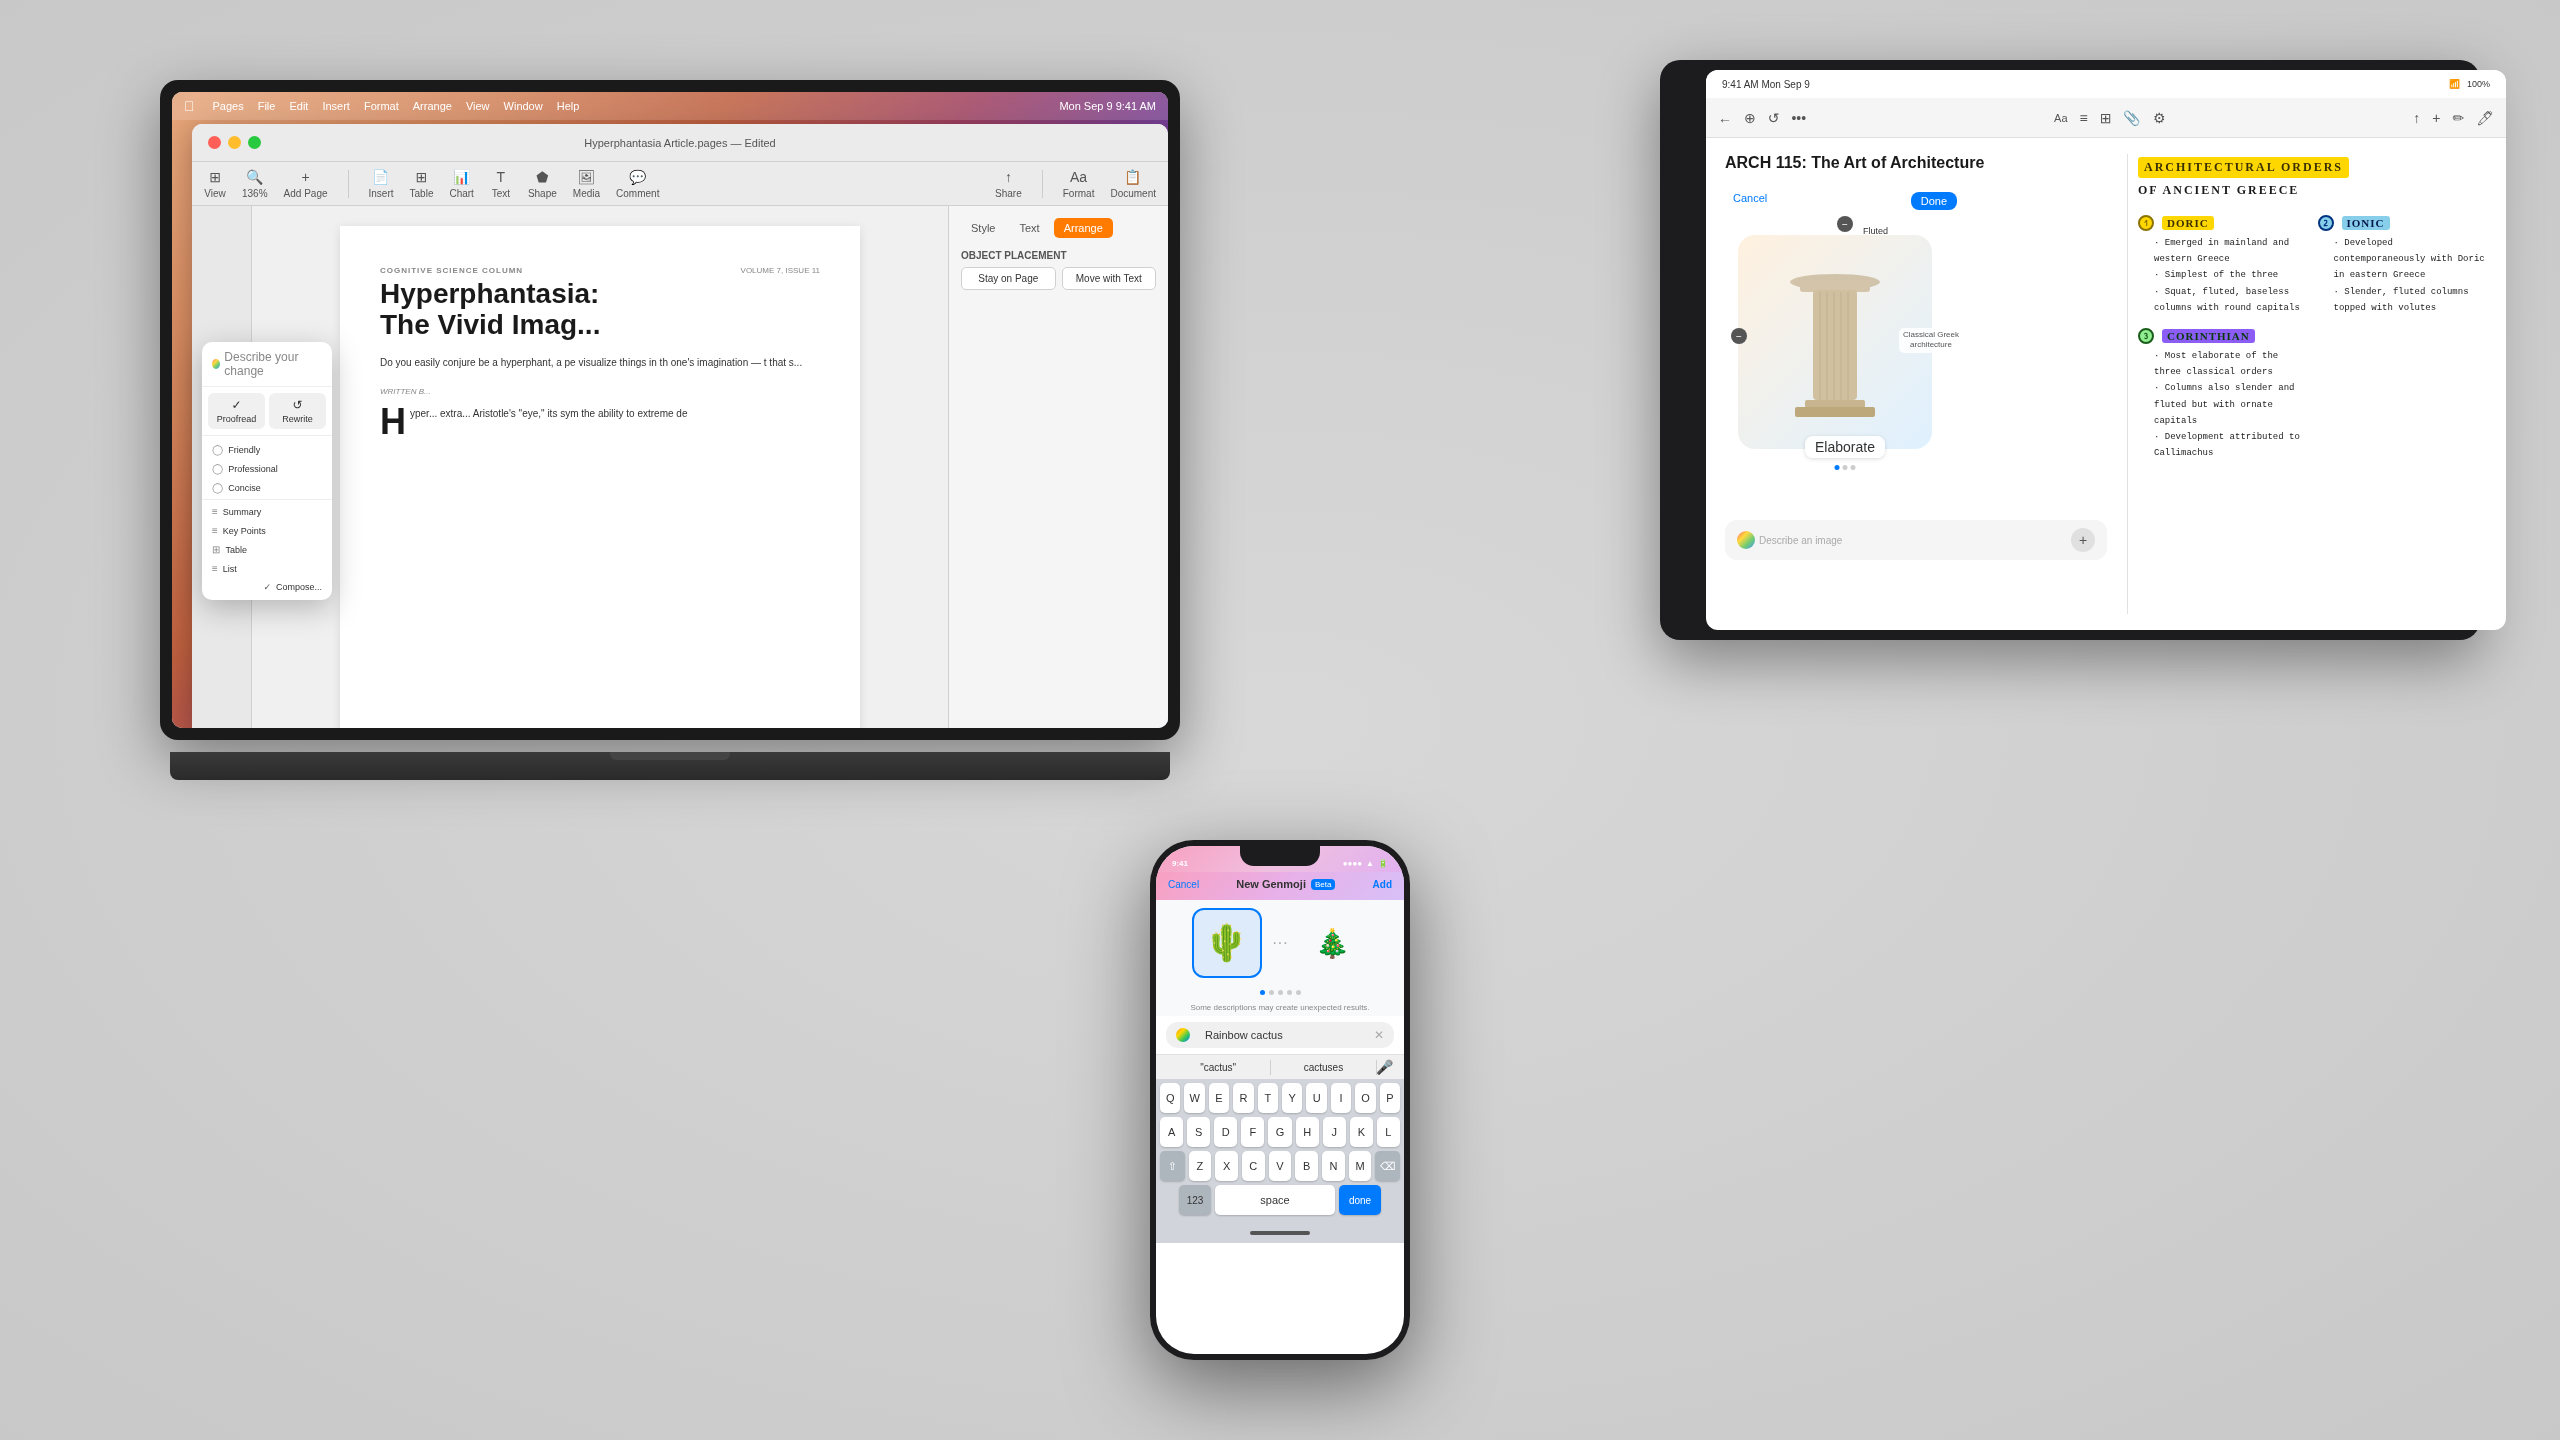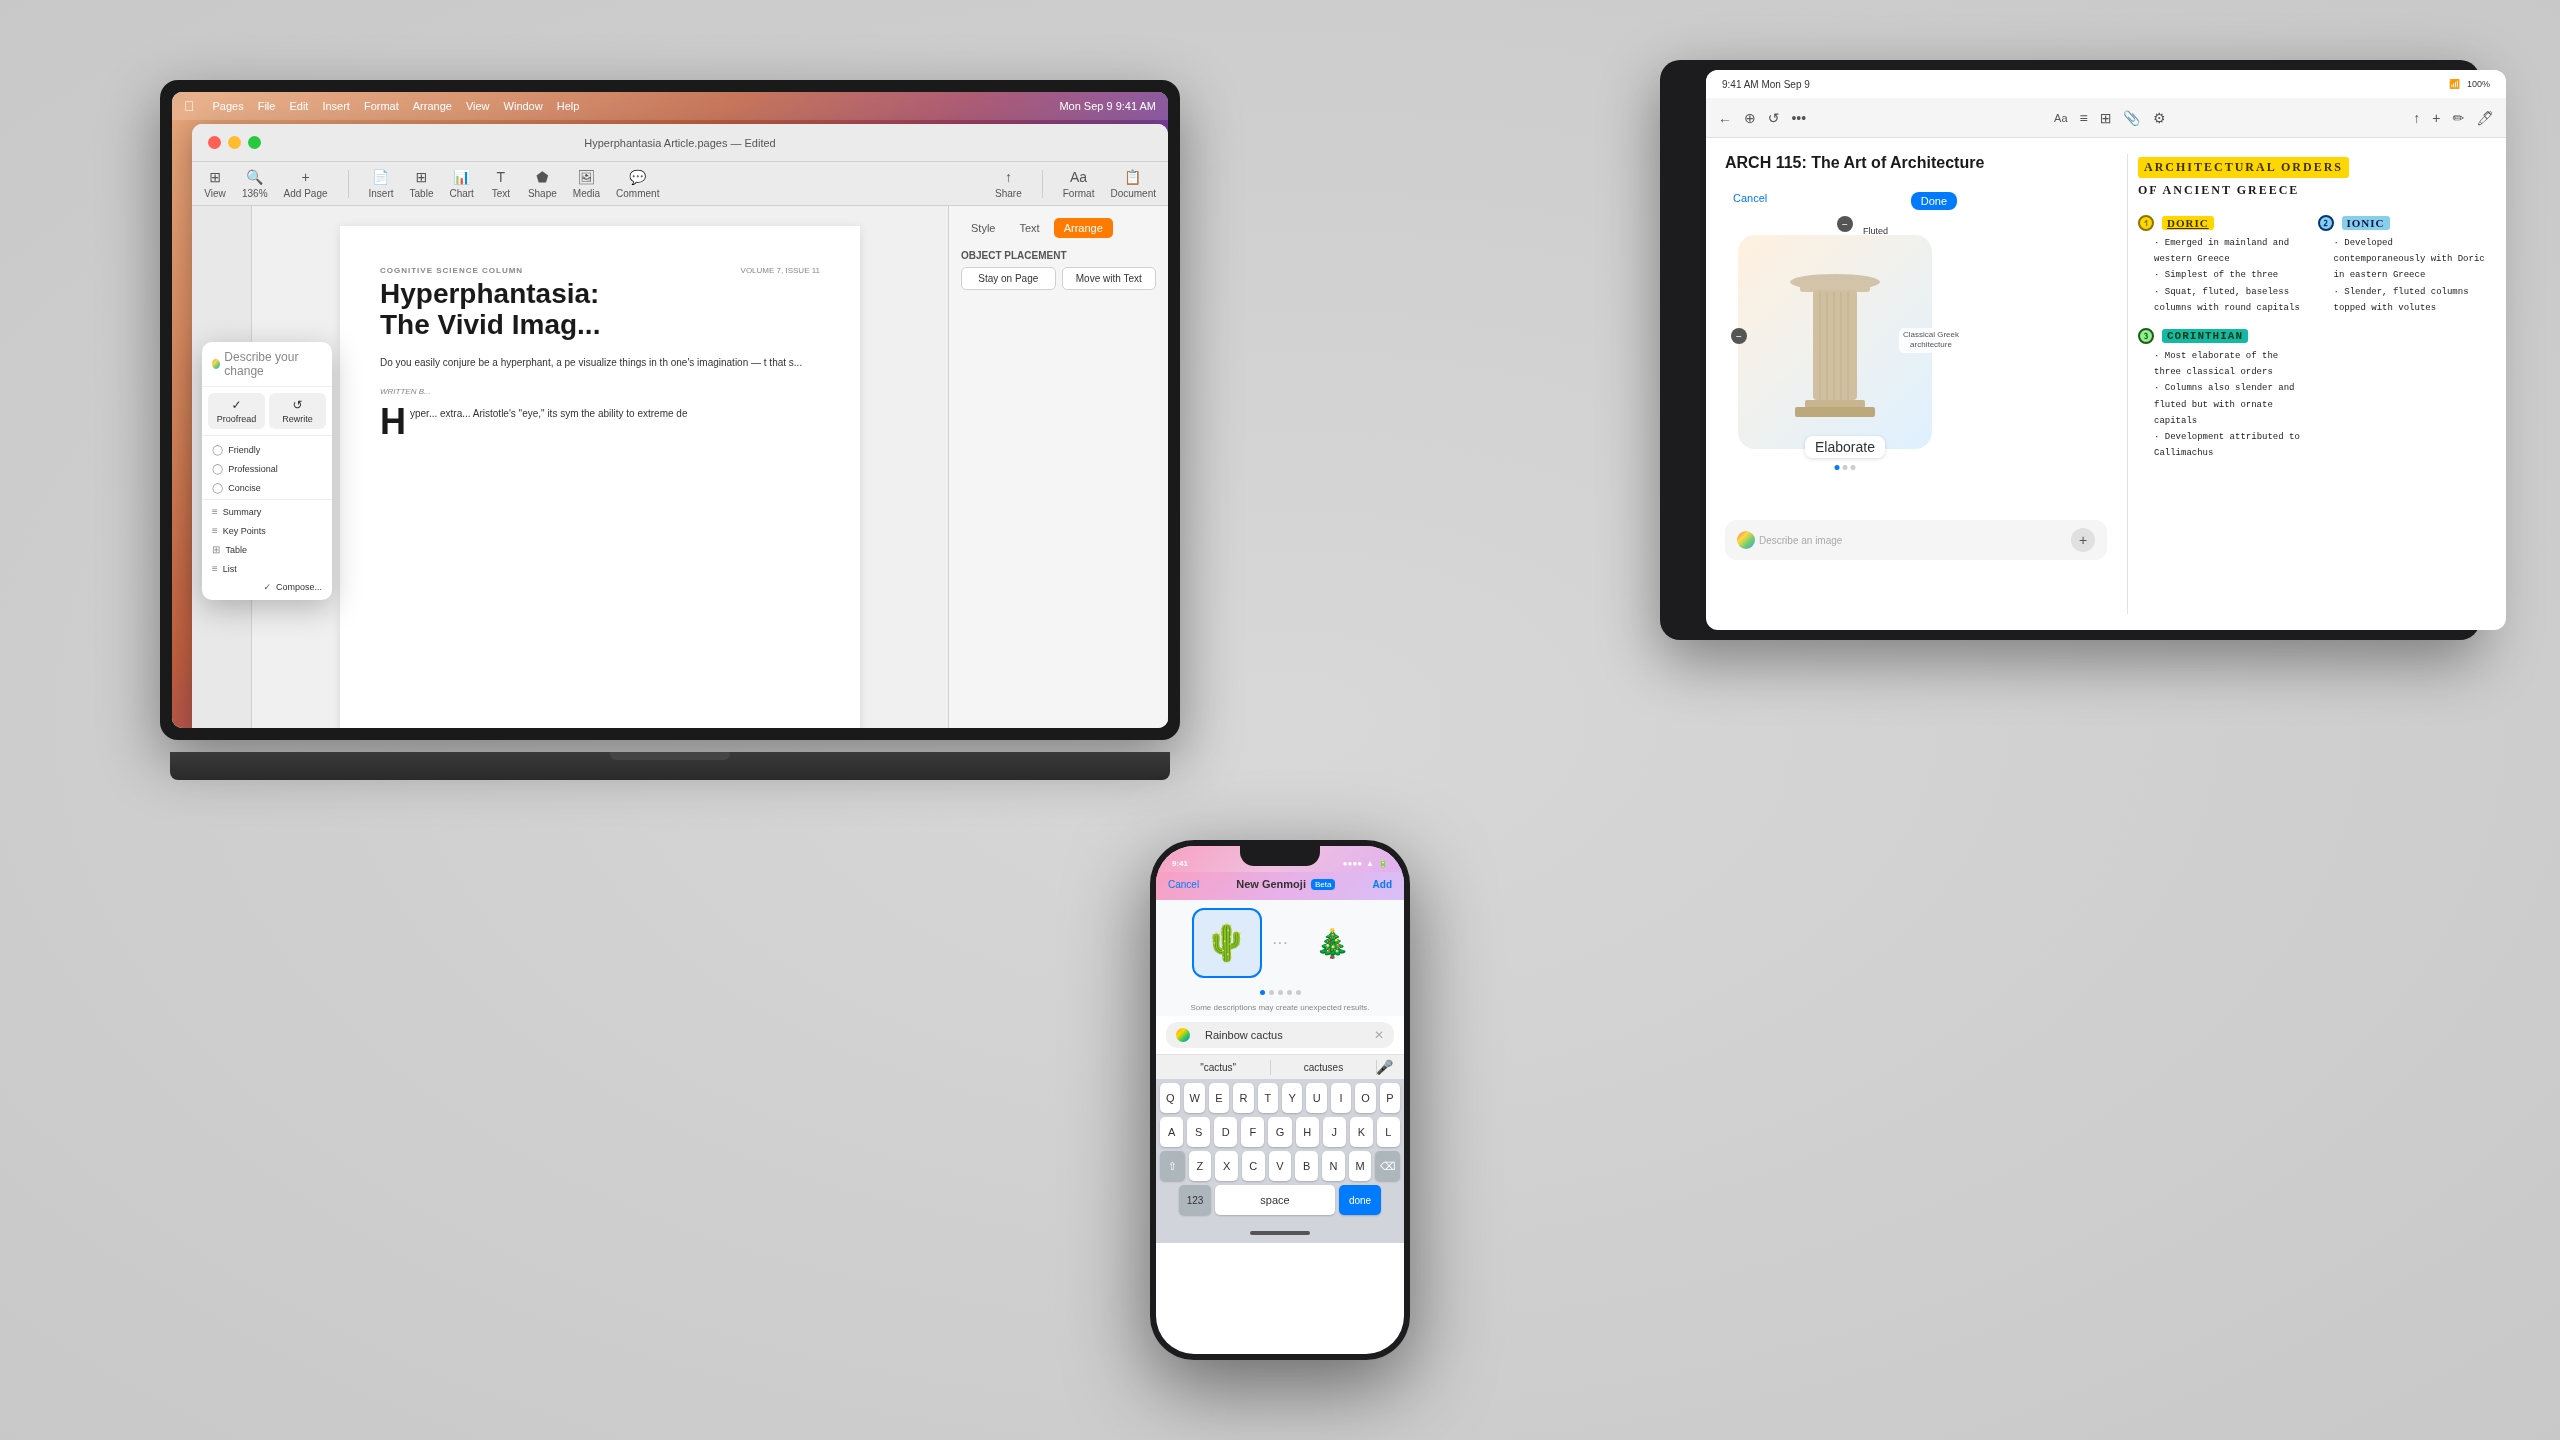--- a/index.html
+++ b/index.html
@@ -1116,33 +1116,33 @@
             <div style="background:#ffd700;padding:3px 6px;display:inline-block;border-radius:3px;font-size:12px;font-weight:900;letter-spacing:2px;text-transform:uppercase;font-family:Georgia,serif;color:#3a3000;margin-bottom:2px;">ARCHITECTURAL ORDERS</div><br>
             <div style="font-size:12px;font-weight:900;letter-spacing:2px;text-transform:uppercase;font-family:Georgia,serif;color:#1a1a1a;padding:3px 0;">OF ANCIENT GREECE</div>
           </div>
 
           <div class="notes-columns">
             <div class="notes-col">
 
               <div class="notes-section">
                 <div style="display:flex;align-items:center;gap:4px;margin-bottom:4px;">
                   <span class="notes-circle" style="color:#8b7300;border-color:#8b7300;background:#ffd700;font-size:9px;width:16px;height:16px;">1</span>
-                  <span style="background:#ffd700;padding:1px 5px;border-radius:3px;font-size:11px;font-weight:900;text-transform:uppercase;letter-spacing:1px;font-family:Georgia,serif;color:#3a3000;text-decoration:underline;">DORIC</span>
+                  <span style="background:#ffd700;padding:1px 5px;border-radius:3px;font-size:11px;font-weight:900;text-transform:uppercase;letter-spacing:1px;font-family:Georgia,serif;color:#3a3000;">DORIC</span>
                 </div>
                 <div class="notes-bullet-list">
                   <div class="notes-bullet">Emerged in mainland and western Greece</div>
                   <div class="notes-bullet">Simplest of the three</div>
                   <div class="notes-bullet">Squat, fluted, baseless columns with round capitals</div>
                 </div>
               </div>
 
               <div class="notes-section">
                 <div style="display:flex;align-items:center;gap:4px;margin-bottom:4px;">
                   <span class="notes-circle" style="color:#1a5c1a;border-color:#1a5c1a;background:#90ee90;font-size:9px;width:16px;height:16px;">3</span>
-                  <span style="background:#14b8a6;padding:1px 5px;border-radius:3px;font-size:11px;font-weight:900;text-transform:uppercase;letter-spacing:1px;font-family:Liberation Mono, monospace;color:#0a3a0a;">CORINTHIAN</span>
+                  <span style="background:#8b5cf6;padding:1px 5px;border-radius:3px;font-size:11px;font-weight:900;text-transform:uppercase;letter-spacing:1px;font-family:Liberation Serif, serif;color:#0a3a0a;">CORINTHIAN</span>
                 </div>
                 <div class="notes-bullet-list">
                   <div class="notes-bullet">Most elaborate of the three classical orders</div>
                   <div class="notes-bullet">Columns also slender and fluted but with ornate capitals</div>
                   <div class="notes-bullet">Development attributed to Callimachus</div>
                 </div>
               </div>
             </div>
 
             <div class="notes-col">

